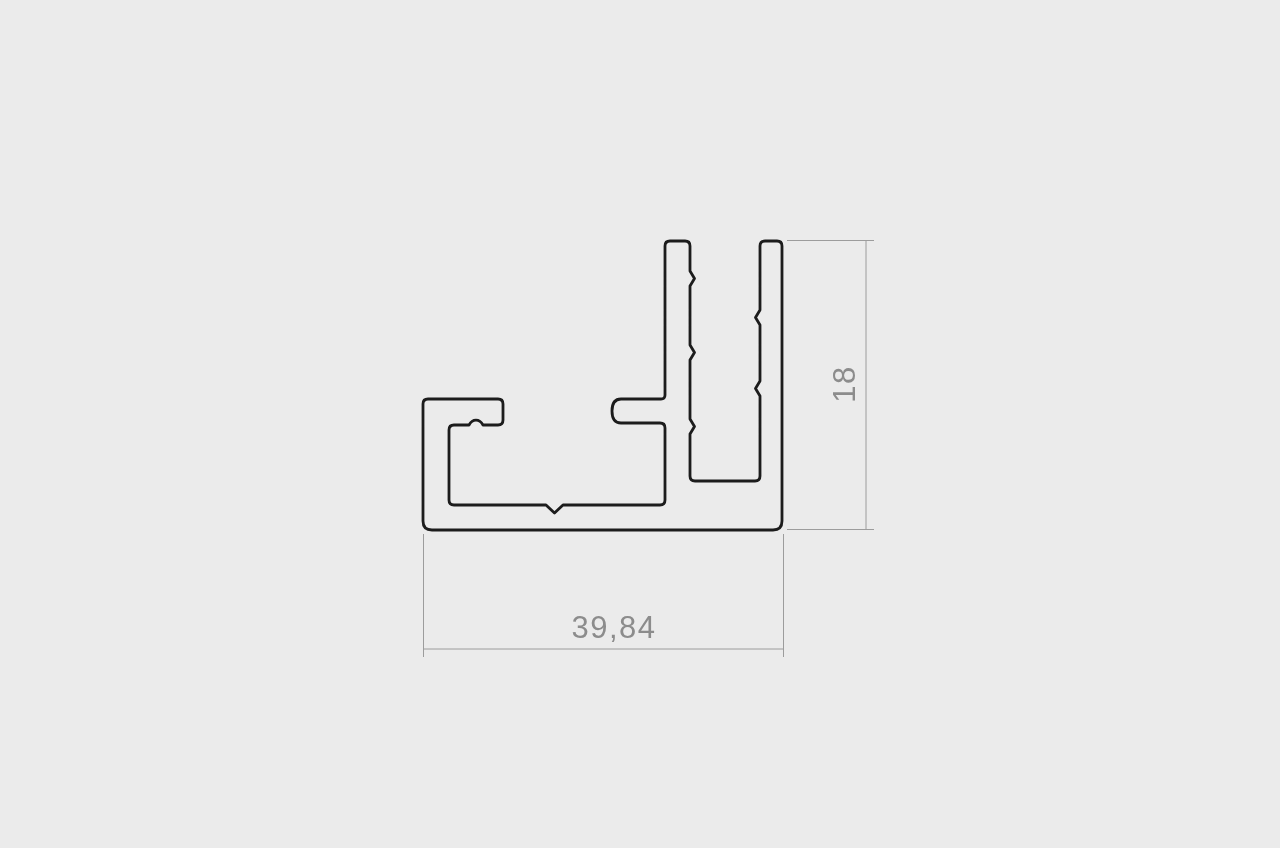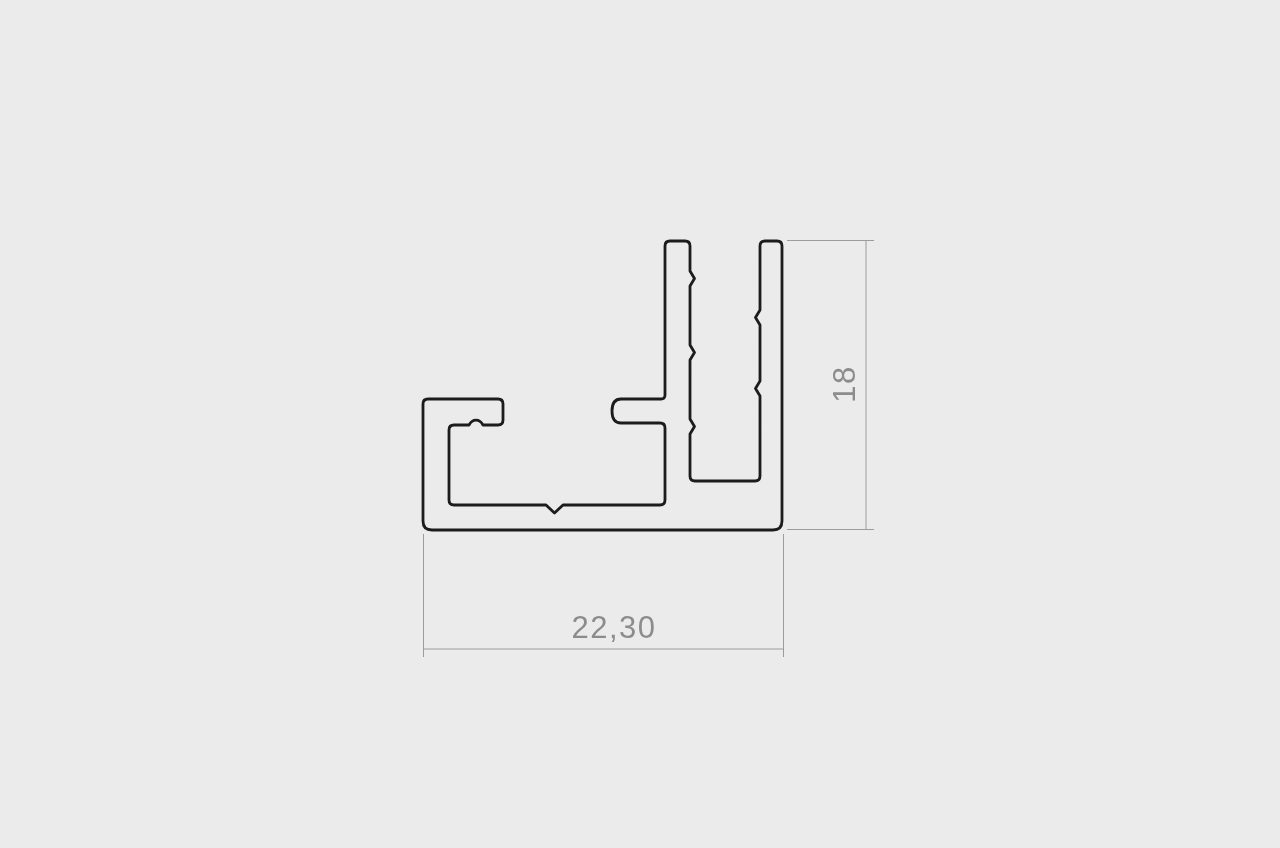--- a/index.html
+++ b/index.html
@@ -93,17 +93,17 @@
       L 755 481  Q 760 481 760 476
       L 760 396  L 755.5 388.5  L 760 381
       L 760 325  L 755.5 317.5  L 760 310
       L 760 246  Q 760 241 765 241
       L 777 241  Q 782 241 782 246
       L 782 521  Q 782 530 773 530
       L 432 530  Q 423 530 423 521
       Z"></path>
   </svg>
 
-  <div id="width-label" class="dim-label">22,30</div>
+  <div id="width-label" class="dim-label">39,84</div>
 
   <div id="height-label" class="dim-label">18</div>
 
 </div>
 
 </body></html>

